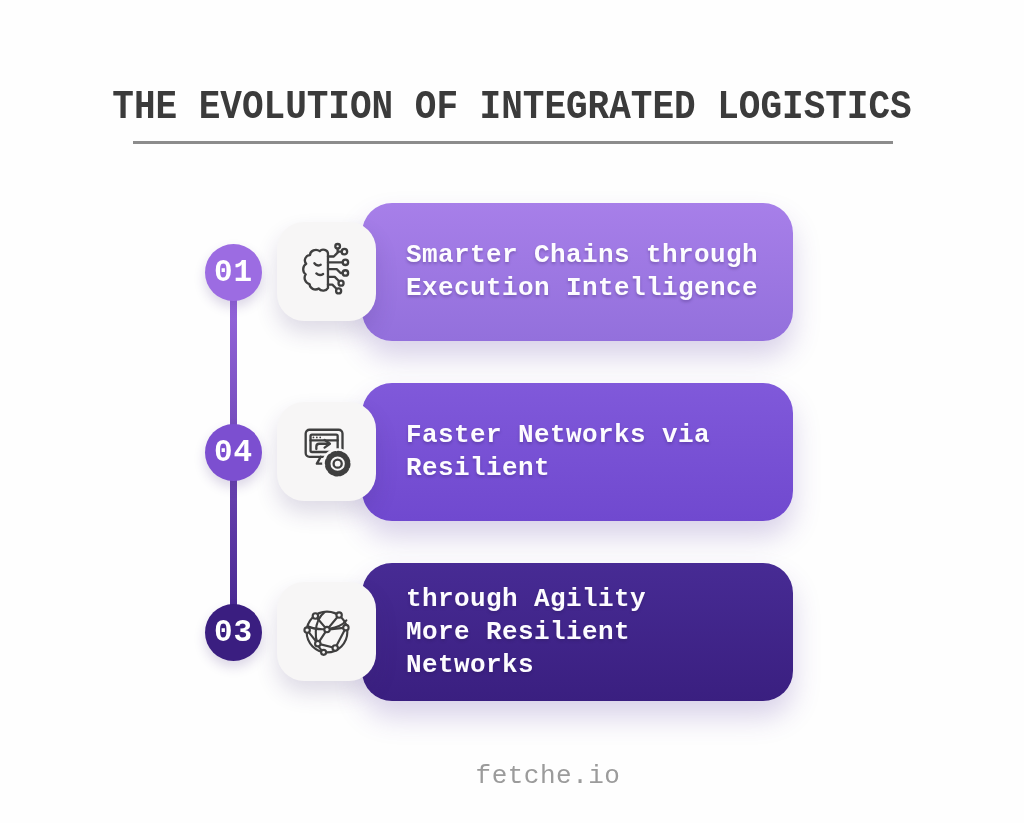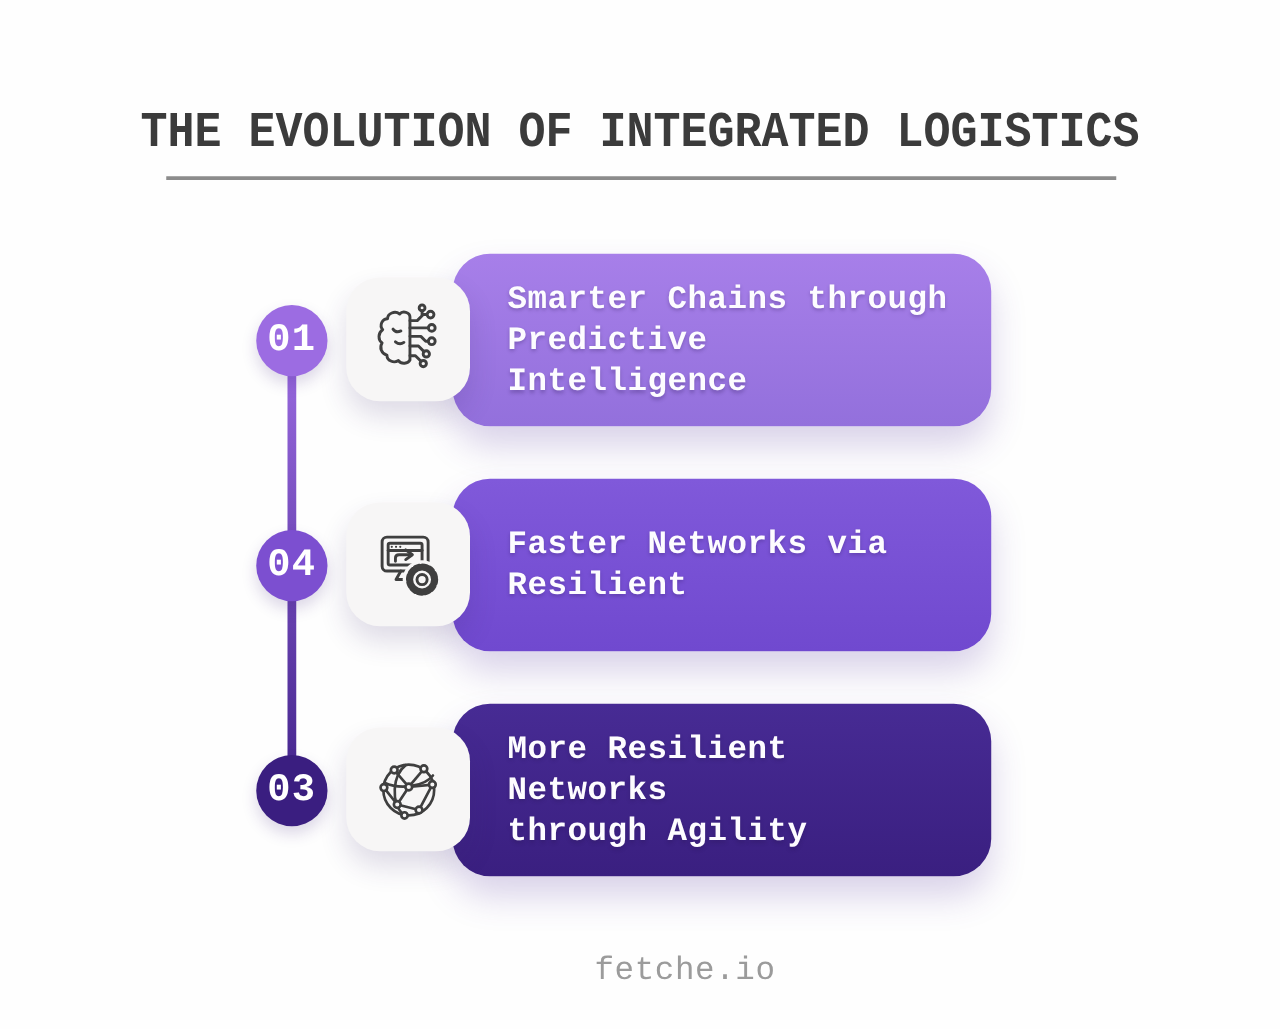--- a/index.html
+++ b/index.html
@@ -71,21 +71,21 @@
 <div class="canvas" style="background: rgb(254, 254, 254);">
 
   <h1 class="title" style="color: rgb(59, 59, 59);">THE EVOLUTION OF INTEGRATED LOGISTICS</h1>
   <div class="title-underline" style="background: rgb(140, 140, 140);"></div>
 
   <div class="timeline-line" style="background: linear-gradient(rgb(156, 108, 226), rgb(67, 36, 140));"></div>
 
   <div class="step s0" style="--card-top-color: #a77fe9; --card-bottom-color: #9370dc; --circle-color: #9c6ce2;">
     <div class="step-card">
       <div class="line">Smarter Chains through</div>
-      <div class="line">Predictive Intelligence</div>
+      <div class="line">Execution Intelligence</div>
     </div>
     <div class="icon-tile">
       <svg class="icon-svg" width="62" height="62" viewBox="0 0 64 64" fill="none" stroke="#3f3f3f" stroke-width="2.4" stroke-linecap="round" stroke-linejoin="round">
         <path d="M33 13 C33 9 27 7.5 24.5 10.5 C20.5 7.5 14.5 10 14.5 14.5 C10 14.5 7.5 20 10.5 23.5 C6.5 26 6.5 32 10 34.5 C7.5 38 9.5 43.5 14 44.5 C14 49 19.5 51.5 23.5 49 C26 52.5 31.5 51.5 33 48.5 L33 13 Z"></path>
         <path d="M19 23 q2.5 3.5 6.5 1.5"></path>
         <path d="M21 33.5 q3.5 3 7 0.5"></path>
         <path d="M33 16 H39 L44 11 H46.5"></path>
           <circle cx="50" cy="11" r="2.8"></circle>
         <path d="M33 22 H47.5"></path>
           <circle cx="51" cy="22" r="2.8"></circle>
@@ -122,22 +122,22 @@
         <circle cx="43" cy="44" r="11" stroke-width="4.6" stroke-dasharray="3.1 2.66"></circle>
         <circle cx="43" cy="44" r="8.6"></circle>
         <circle cx="43" cy="44" r="4.2"></circle>
       </svg>
     </div>
     <div class="num-circle">04</div>
   </div>
 
   <div class="step s2" style="--card-top-color: #472b94; --card-bottom-color: #3a1f80; --circle-color: #3a1e80;">
     <div class="step-card">
+      <div class="line">through Agility</div>
       <div class="line">More Resilient Networks</div>
-      <div class="line">through Agility</div>
     </div>
     <div class="icon-tile">
       <svg class="icon-svg" width="62" height="62" viewBox="0 0 64 64" fill="none" stroke="#3f3f3f" stroke-width="2.2" stroke-linecap="round" stroke-linejoin="round">
         <circle cx="32" cy="32" r="21"></circle>
         <path d="M29.5 11.5 C18.5 20 17 42 27.5 52.5"></path>
         <path d="M12 26 C25 32 45 29 52 20"></path>
         <path d="M20 15.5 L32 29.5"></path>
         <path d="M44.5 14.5 L32 29.5"></path>
         <path d="M32 29.5 L51.5 27.5"></path>
         <path d="M32 29.5 L22.5 44"></path>

